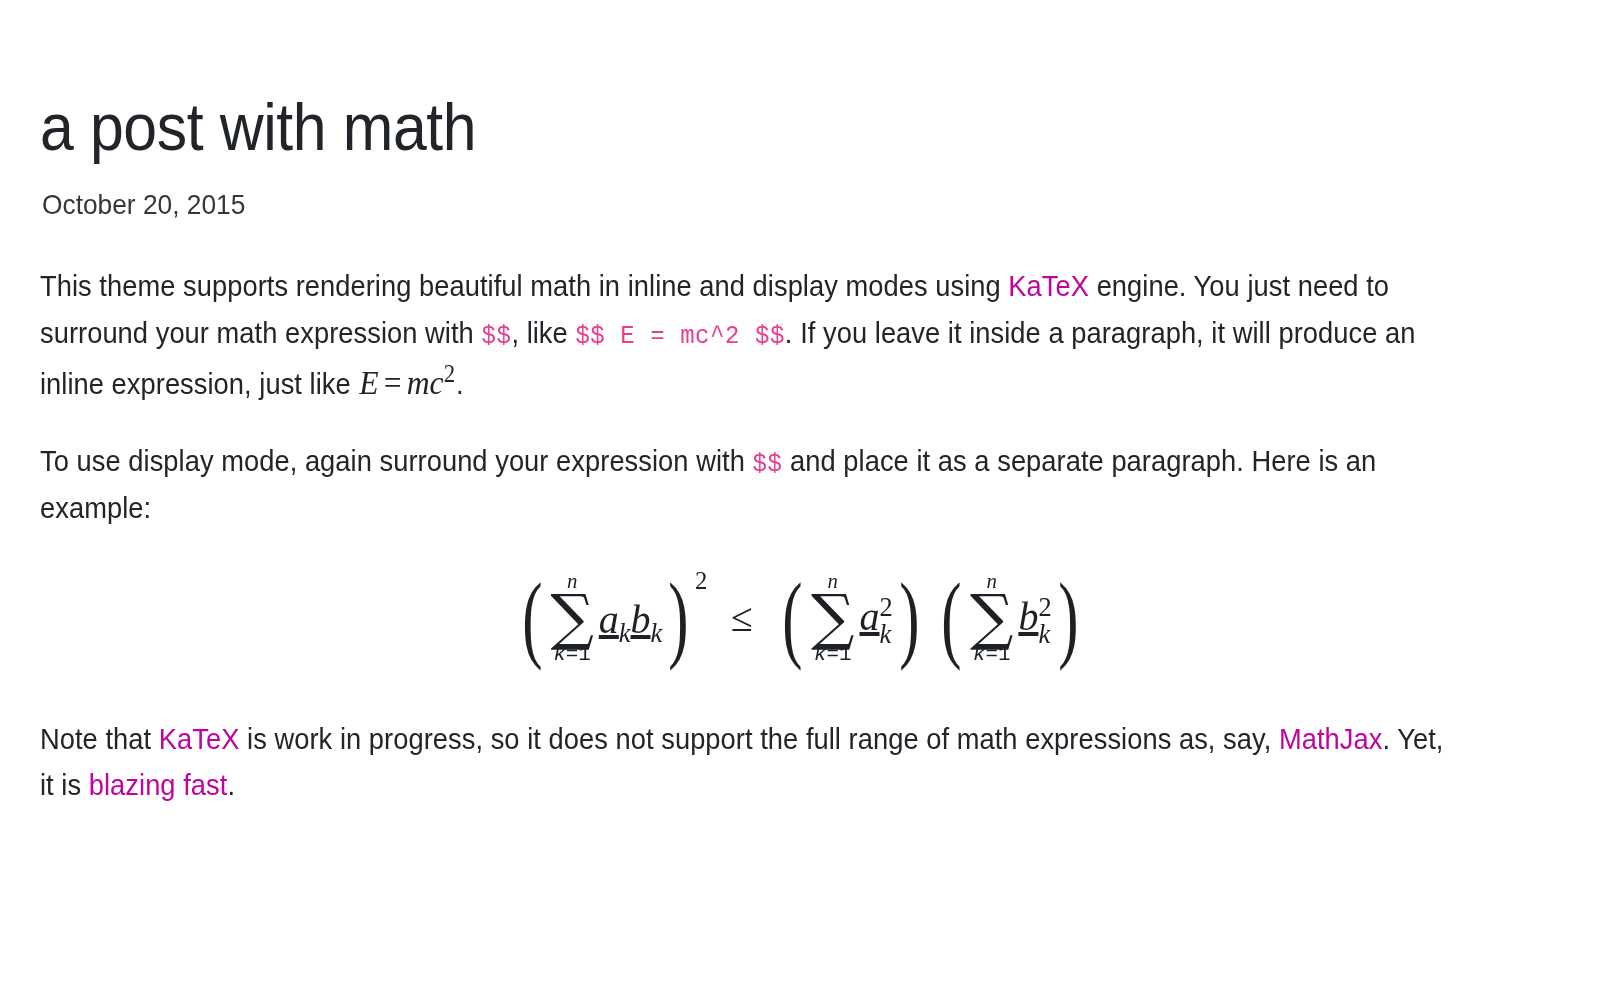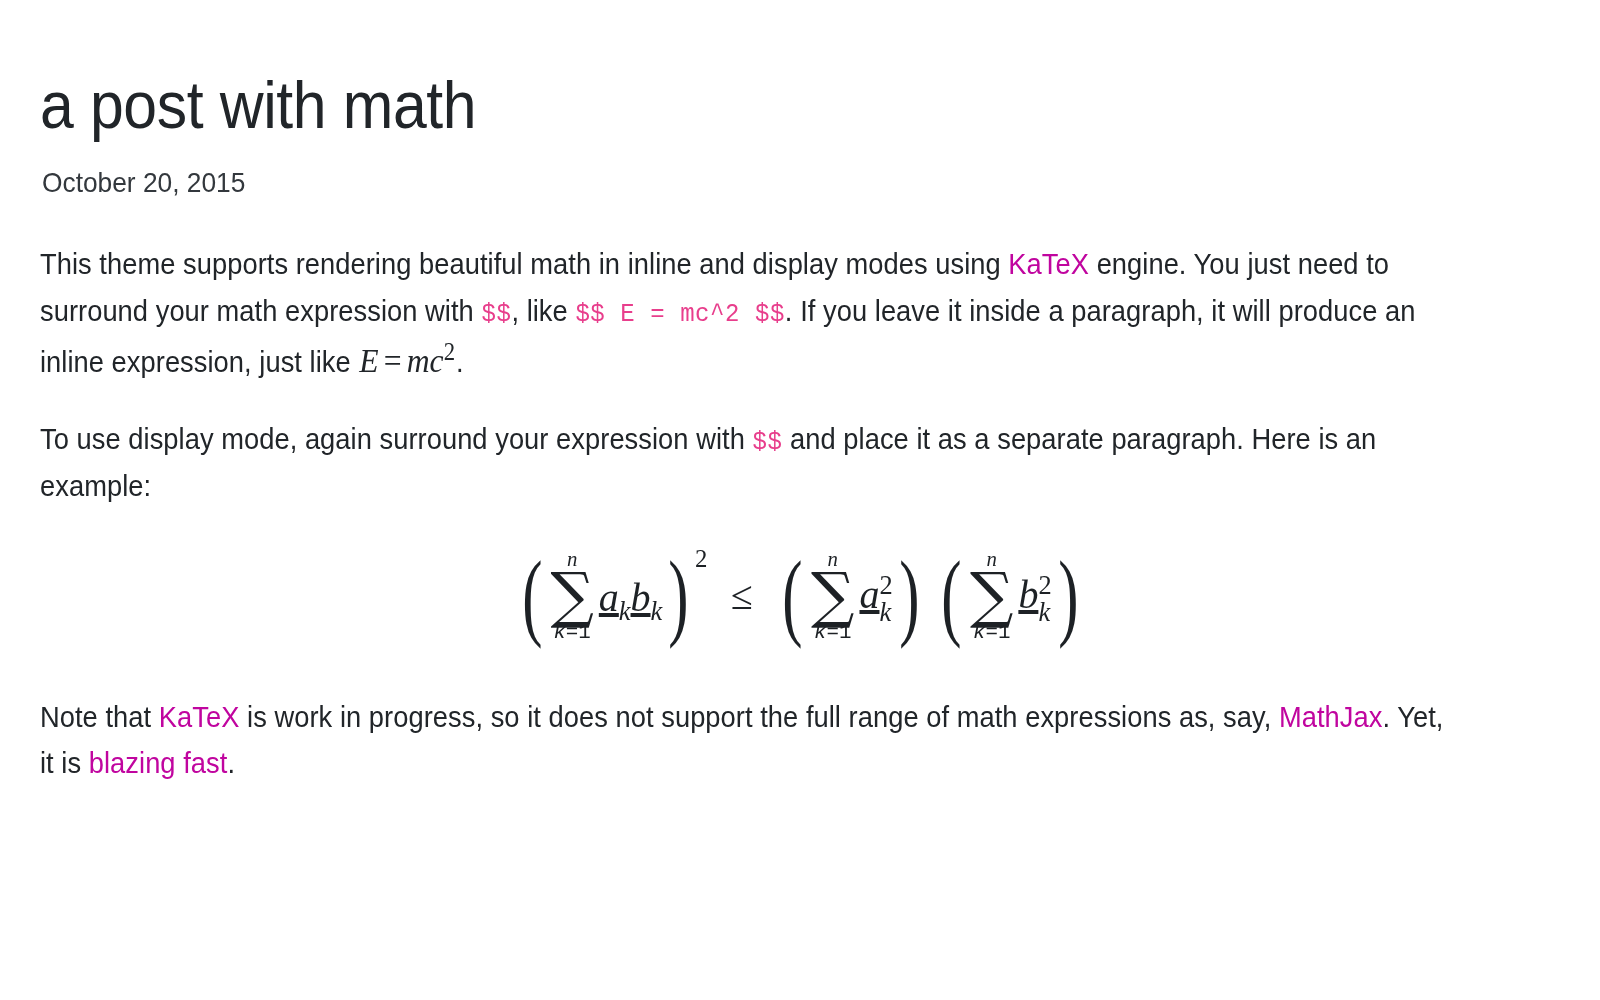--- a/index.html
+++ b/index.html
@@ -10,24 +10,23 @@
   body {
     width: 1600px;
     height: 1000px;
     overflow: hidden;
     font-family: "Liberation Sans", sans-serif;
     color: #212529;
     -webkit-font-smoothing: antialiased;
   }
 
   .page {
-    padding: 62px 40px 0 40px;
+    padding: 92px 40px 0 40px;
     box-sizing: border-box;
     width: 1600px;
-    margin-top: 8px;
   }
 
   .post-title {
     font-family: "Liberation Sans", sans-serif;
     font-size: 66px;
     font-weight: 300;
     line-height: 1.08;
     letter-spacing: -0.4px;
     color: #212529;
     margin: 0 0 26px 0;

